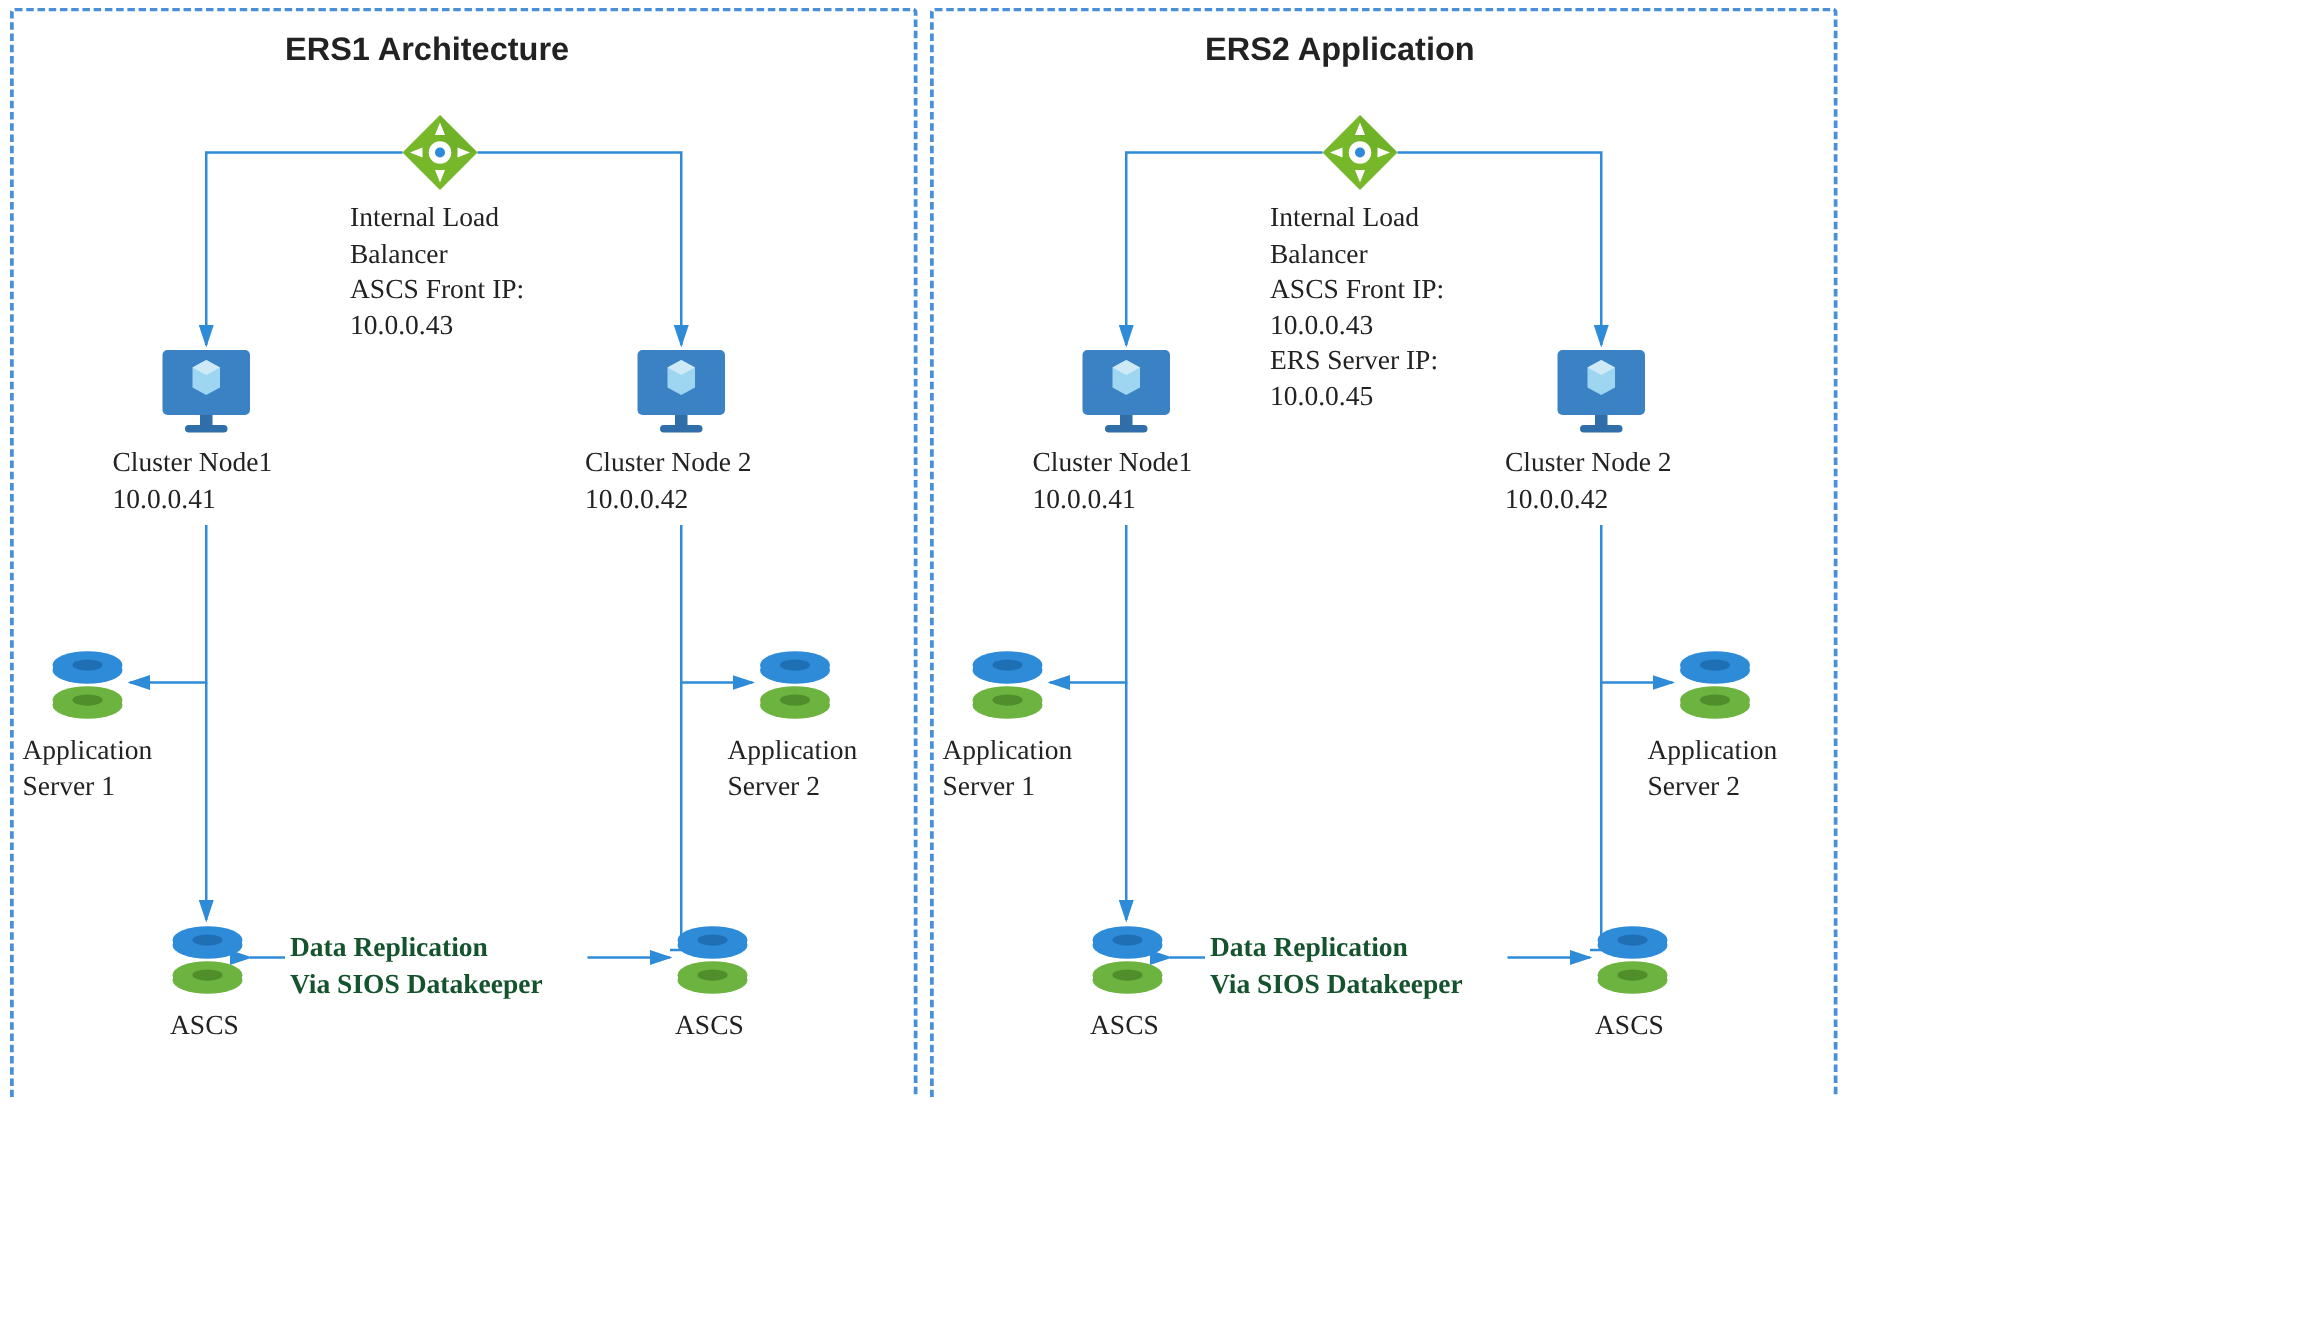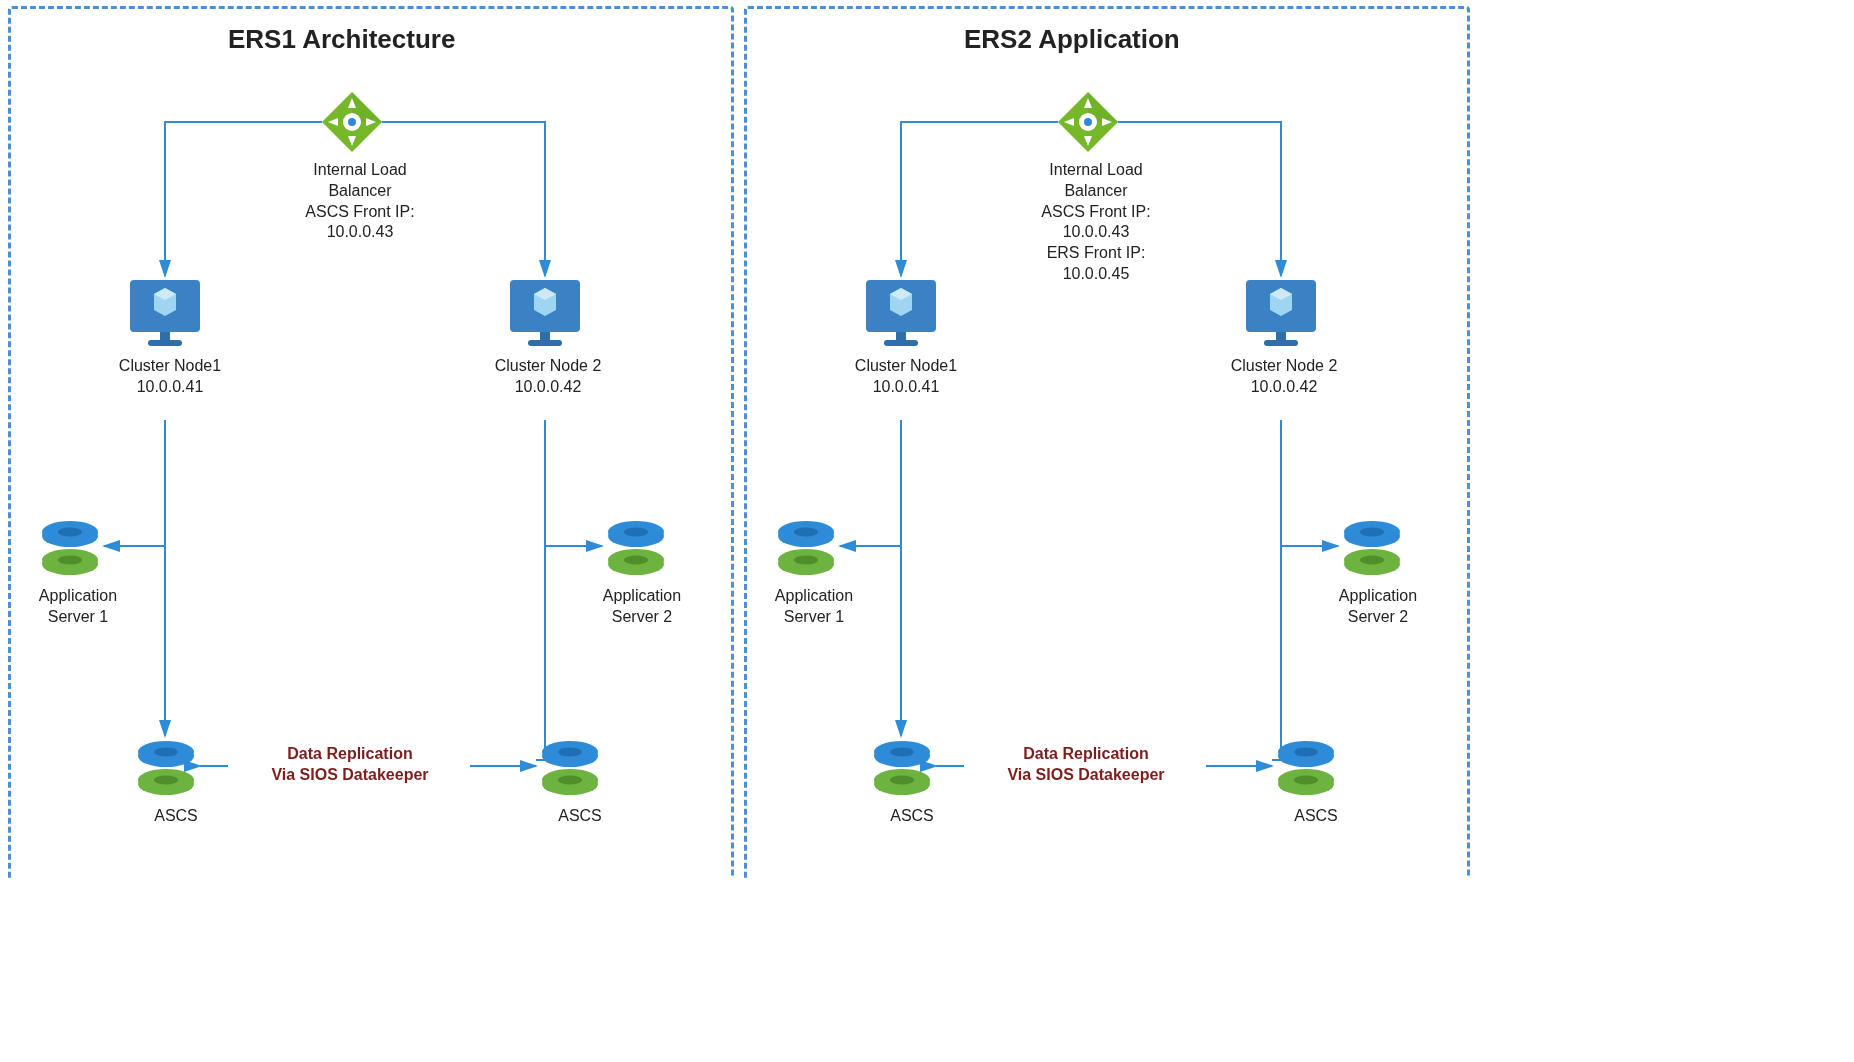--- a/index.html
+++ b/index.html
@@ -1,22 +1,22 @@
 <!DOCTYPE html>
 <html><head>
 <meta charset="utf-8">
 <style>
   html,body{margin:0;padding:0;font-family:"Segoe UI",Arial,sans-serif;background:#fff;}
   .canvas{position:relative;width:1854px;height:878px;}
   .panel{position:absolute;border:3px dashed #4a90d9;border-radius:4px;}
   .panel.left{left:8px;top:6px;width:720px;height:920px;}
   .panel.right{left:744px;top:6px;width:720px;height:920px;}
   .title{position:absolute;font-weight:700;font-size:26px;color:#222;}
-  .label{position:absolute;font-size:16px;color:#222;text-align:center;line-height:1.3;}
-  .repl{color:#7f1d1d;font-weight:600;}
+  .label{position:absolute;font-size:22px;color:#222;text-align:left;line-height:1.3;font-family:Liberation Serif, serif;}
+  .repl{color:#14532d;font-weight:600;}
   svg{position:absolute;left:0;top:0;}
   .vm-body{fill:#3b82c4;}
   .vm-cube{fill:#9ed6f2;}
   .vm-stand{fill:#2f6ea8;}
   .lb-green{fill:#76b82a;}
   .lb-dark{fill:#5a9a1f;}
   .disc-blue{fill:#2e8bd8;}
   .disc-blue-dark{fill:#1f6fb5;}
   .disc-green{fill:#6cb33f;}
   .disc-green-dark{fill:#4f8e2a;}
@@ -129,21 +129,21 @@
   </div>
 
   <div class="panel right"></div>
   <div class="title" style="left:964px;top:24px;">ERS2 Application</div>
 
   <div class="label" style="left:1016px;top:160px;width:160px;">
     <span>Internal Load</span><br>
     <span>Balancer</span><br>
     <span>ASCS Front IP:</span><br>
     <span>10.0.0.43</span><br>
-    <span>ERS Front IP:</span><br>
+    <span>ERS Server IP:</span><br>
     <span>10.0.0.45</span>
   </div>
   <div class="label" style="left:826px;top:356px;width:160px;">
     <span>Cluster Node1</span><br>
     <span>10.0.0.41</span>
   </div>
   <div class="label" style="left:1204px;top:356px;width:160px;">
     <span>Cluster Node 2</span><br>
     <span>10.0.0.42</span>
   </div>

